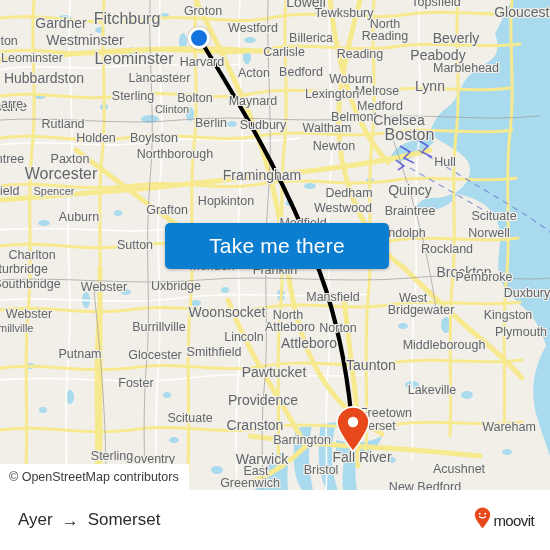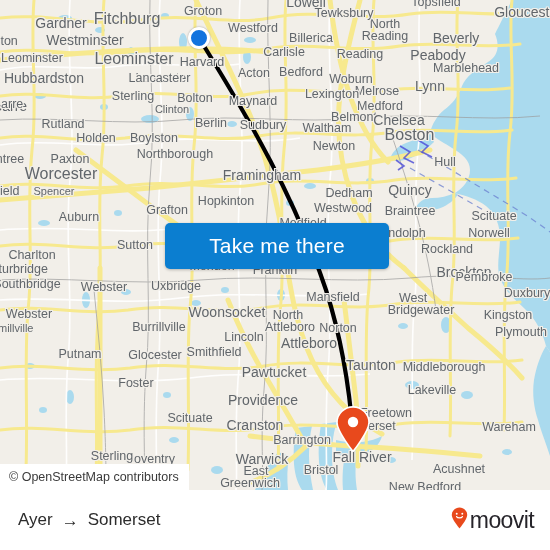--- a/index.html
+++ b/index.html
@@ -112,21 +112,21 @@
   #route-summary {
     display: flex;
     align-items: center;
     gap: 9px;
     font-size: 17px;
     color: #2c2c2c;
   }
   #route-summary .arrow { font-size: 17px; color: #2c2c2c; line-height: 1; }
   #brand { display: flex; align-items: center; gap: 2px; }
   #brand-wordmark {
-    font-size: 23px;
+    font-size: 15px;
     color: #26242a;
     letter-spacing: -0.6px;
     font-weight: 400;
     text-align: center;
   }
 </style>
 </head>
 <body>
 
 <div id="app">
@@ -341,21 +341,21 @@
         <div class="lbl s3" style="left: 262px; top: 459px;">Warwick</div>
         <div class="lbl s2" style="left: 256px; top: 472px;">East</div>
         <div class="lbl s2" style="left: 250px; top: 484px;">Greenwich</div>
         <div class="lbl s2" style="left: 150px; top: 460px;">Coventry</div>
         <div class="lbl s2" style="left: 112px; top: 457px;">Sterling</div>
         <div class="lbl s2" style="left: 321px; top: 471px;">Bristol</div>
         <div class="lbl s3" style="left: 362px; top: 457px;">Fall River</div>
         <div class="lbl s2" style="left: 369px; top: 427px;">Somerset</div>
         <div class="lbl s2" style="left: 386px; top: 414px;">Freetown</div>
         <div class="lbl s3" style="left: 371px; top: 365px;">Taunton</div>
-        <div class="lbl s2" style="left: 444px; top: 368px;">Middleborough</div>
+        <div class="lbl s2" style="left: 444px; top: 346px;">Middleborough</div>
         <div class="lbl s2" style="left: 432px; top: 391px;">Lakeville</div>
         <div class="lbl s2" style="left: 459px; top: 470px;">Acushnet</div>
         <div class="lbl s2" style="left: 425px; top: 488px;">New Bedford</div>
         <div class="lbl s2" style="left: 509px; top: 428px;">Wareham</div>
         <div class="lbl s2" style="left: 413px; top: 299px;">West</div>
         <div class="lbl s2" style="left: 421px; top: 311px;">Bridgewater</div>
         <div class="lbl s3" style="left: 421px; top: 272px; margin-left: 43px;">Brockton</div>
         <div class="lbl s2" style="left: 447px; top: 250px;">Rockland</div>
         <div class="lbl s2" style="left: 399px; top: 234px;">Randolph</div>
         <div class="lbl s2" style="left: 410px; top: 212px;">Braintree</div>

